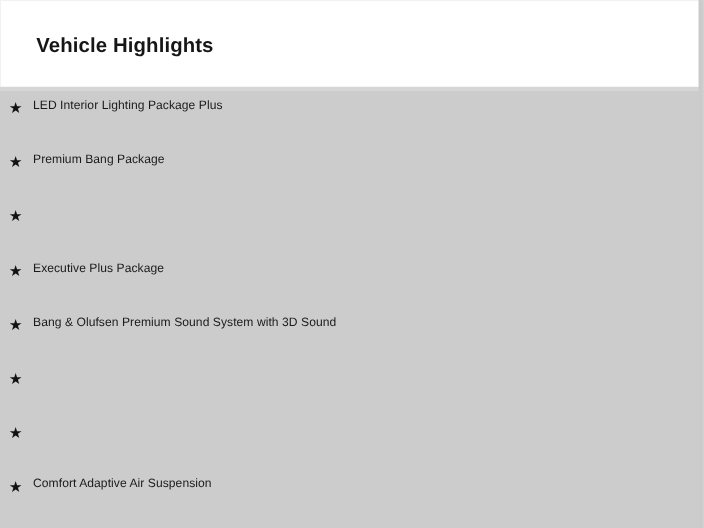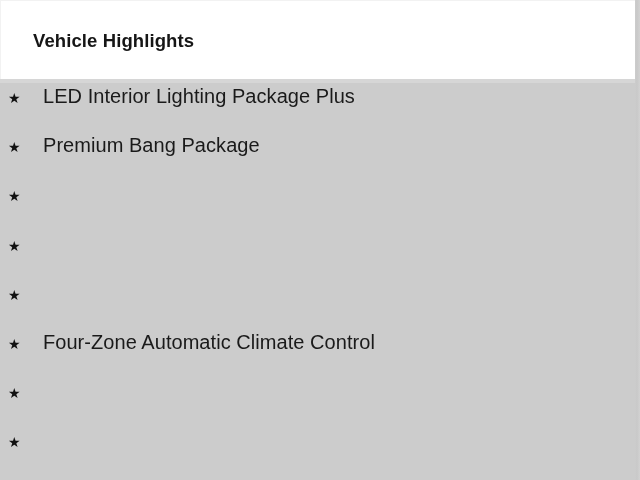--- a/index.html
+++ b/index.html
@@ -98,23 +98,23 @@
     height: 18px;
     line-height: 18px;
     margin-top: 6px;
     font-size: 14px;
     color: #111111;
     text-align: left;
   }
 
   .highlight-label {
     flex: 1 1 auto;
-    margin-left: 24px;
+    margin-left: 11px;
     margin-top: 3px;
-    font-size: 20px;
+    font-size: 11px;
     line-height: 21px;
     color: #1a1a1a;
     white-space: nowrap;
     letter-spacing: 0.05px;
   }
 
   
   .right-edge {
     position: absolute;
     right: 0;
@@ -148,37 +148,39 @@
         <span class="star-icon">★</span>
         <span class="highlight-label">Premium Bang Package</span>
       </li>
 
       <li class="highlight-item">
         <span class="star-icon">★</span>
       </li>
 
       <li class="highlight-item">
         <span class="star-icon">★</span>
+        <span class="highlight-label">Executive Plus Package</span>
       </li>
 
       <li class="highlight-item">
         <span class="star-icon">★</span>
-      </li>
-
-      <li class="highlight-item">
-        <span class="star-icon">★</span>
-        <span class="highlight-label">Four-Zone Automatic Climate Control</span>
+        <span class="highlight-label">Bang &amp; Olufsen Premium Sound System with 3D Sound</span>
       </li>
 
       <li class="highlight-item">
         <span class="star-icon">★</span>
       </li>
 
       <li class="highlight-item">
         <span class="star-icon">★</span>
       </li>
 
+      <li class="highlight-item">
+        <span class="star-icon">★</span>
+        <span class="highlight-label">Comfort Adaptive Air Suspension</span>
+      </li>
+
     </ul>
   </div>
 
   <div class="right-edge"></div>
 
 </div>
 
 </body></html>

